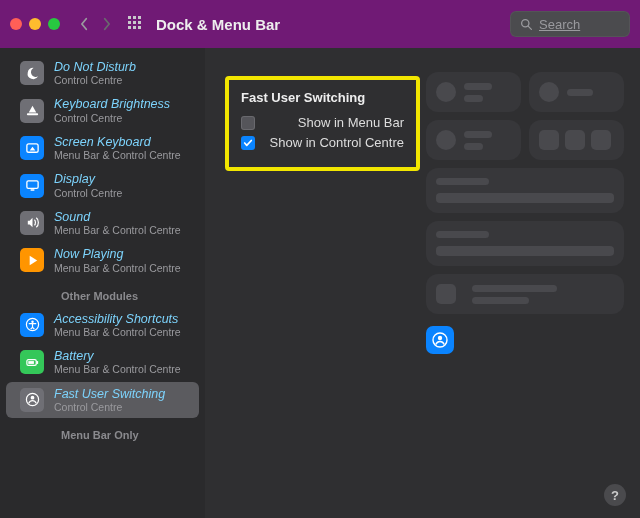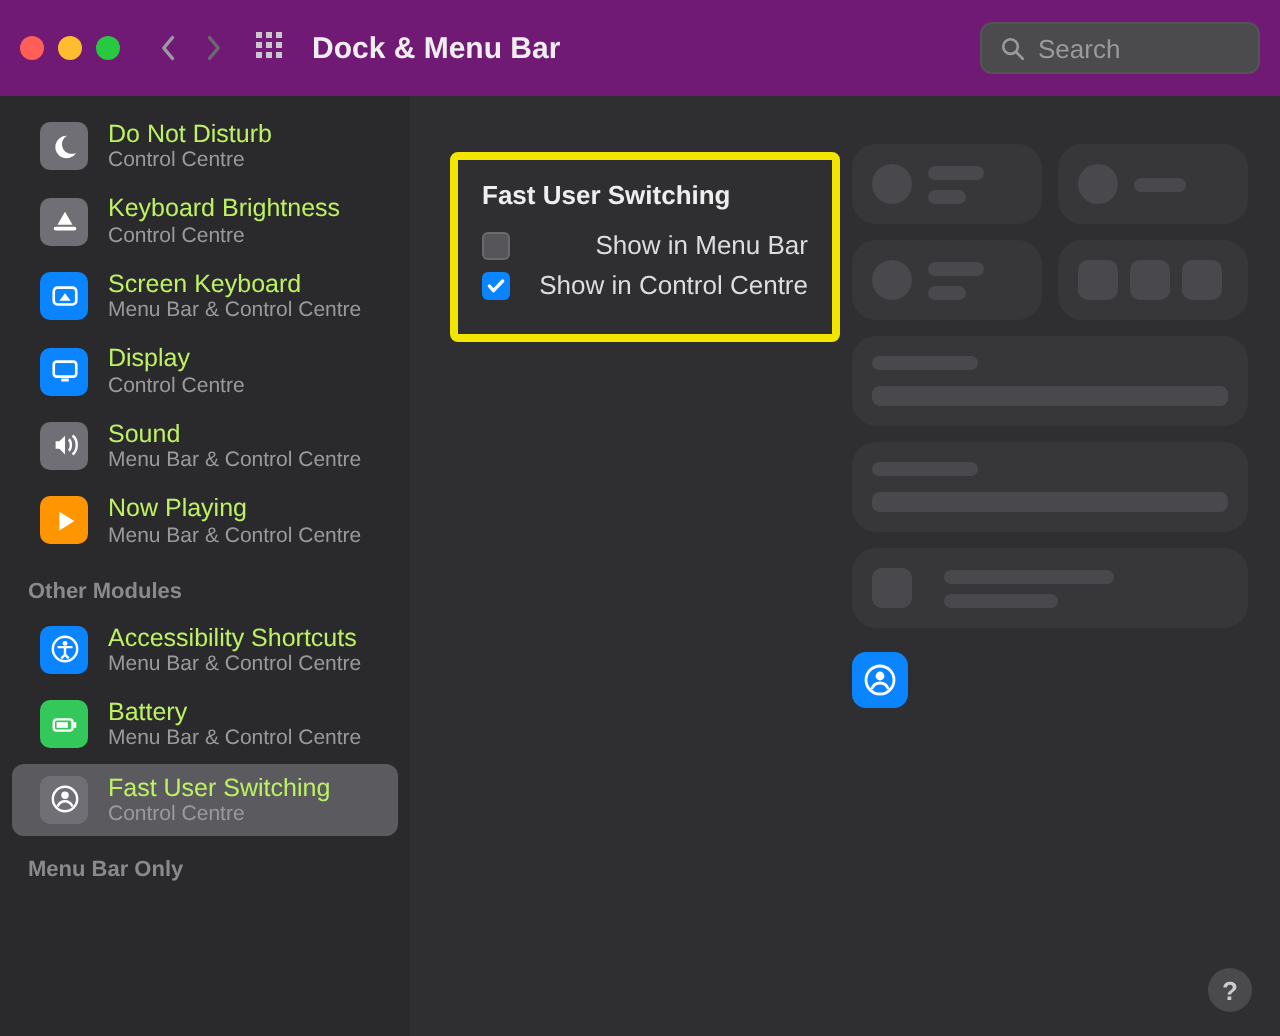--- a/index.html
+++ b/index.html
@@ -27,23 +27,24 @@
   .dot-green { background: #28c840; }
   .nav-arrows { display: flex; gap: 2px; margin-right: 10px; }
   .nav-btn { width: 20px; height: 20px; display: flex; align-items: center; justify-content: center; color: #888; font-size: 15px; }
   .grid-btn { width: 20px; height: 20px; color: #bbb; margin-right: 10px; display:flex; align-items:center; justify-content:center;}
   .grid-svg { width: 16px; height: 16px; }
   .title-text { font-weight: 600; font-size: 15px; color: #eee; flex: 0 0 auto; }
   .tb-spacer { flex: 1; }
   .search {
     display: flex; align-items: center; gap: 6px;
     background: #4b4b4e; border-radius: 6px;
-    height: 26px; padding: 0 10px; width: 140px;
+    height: 26px; padding: 0 10px; width: 120px;
     color: #9a9a9e; font-size: 13px;
     box-shadow: inset 0 0 0 1px rgba(255,255,255,.05);
+    text-decoration: underline;
   }
   .search svg { width: 13px; height: 13px; fill: #9a9a9e; }
   
   .menubar-clock {
     position: absolute;
     top: 51px; right: 10px;
     display: flex; align-items: center; gap: 8px;
     color: #d8d8d8; font-size: 12px;
     background: #2a2a2c;
     padding: 2px 4px;
@@ -74,23 +75,23 @@
     margin: 1px 6px;
     cursor: default;
   }
   .sb-item.selected { background: #5b5b5f; }
   .sb-icon {
     width: 24px; height: 24px; border-radius: 5px;
     display: flex; align-items: center; justify-content: center;
     flex: 0 0 24px;
   }
   .sb-text { display: flex; flex-direction: column; line-height: 1.15; }
-  .sb-title { font-size: 12.5px; color: #bef264; font-weight: 500; }
+  .sb-title { font-size: 12.5px; color: #7dd3fc; font-weight: 500; font-style: italic; }
   .sb-sub   { font-size: 10.5px; color: #9a9a9e; }
-  .sb-section { font-size: 11px; color: #8a8a8e; font-weight: 600; padding: 10px 14px 4px 14px; }
+  .sb-section { font-size: 11px; color: #8a8a8e; font-weight: 600; padding: 10px 14px 4px 14px; margin-left: 47px; }
   
   .hl-box {
     border: 4px solid #f2e600;
     border-radius: 4px;
     padding: 10px 12px 12px 12px;
     width: 195px;
     margin-left: 4px;
   }
   .section-title { font-size: 13px; font-weight: 700; color: #eee; margin-bottom: 10px; }
   .chk-row { display: flex; align-items: center; gap: 8px; font-size: 13px; color: #ddd; margin: 5px 0; justify-content: space-between; }

